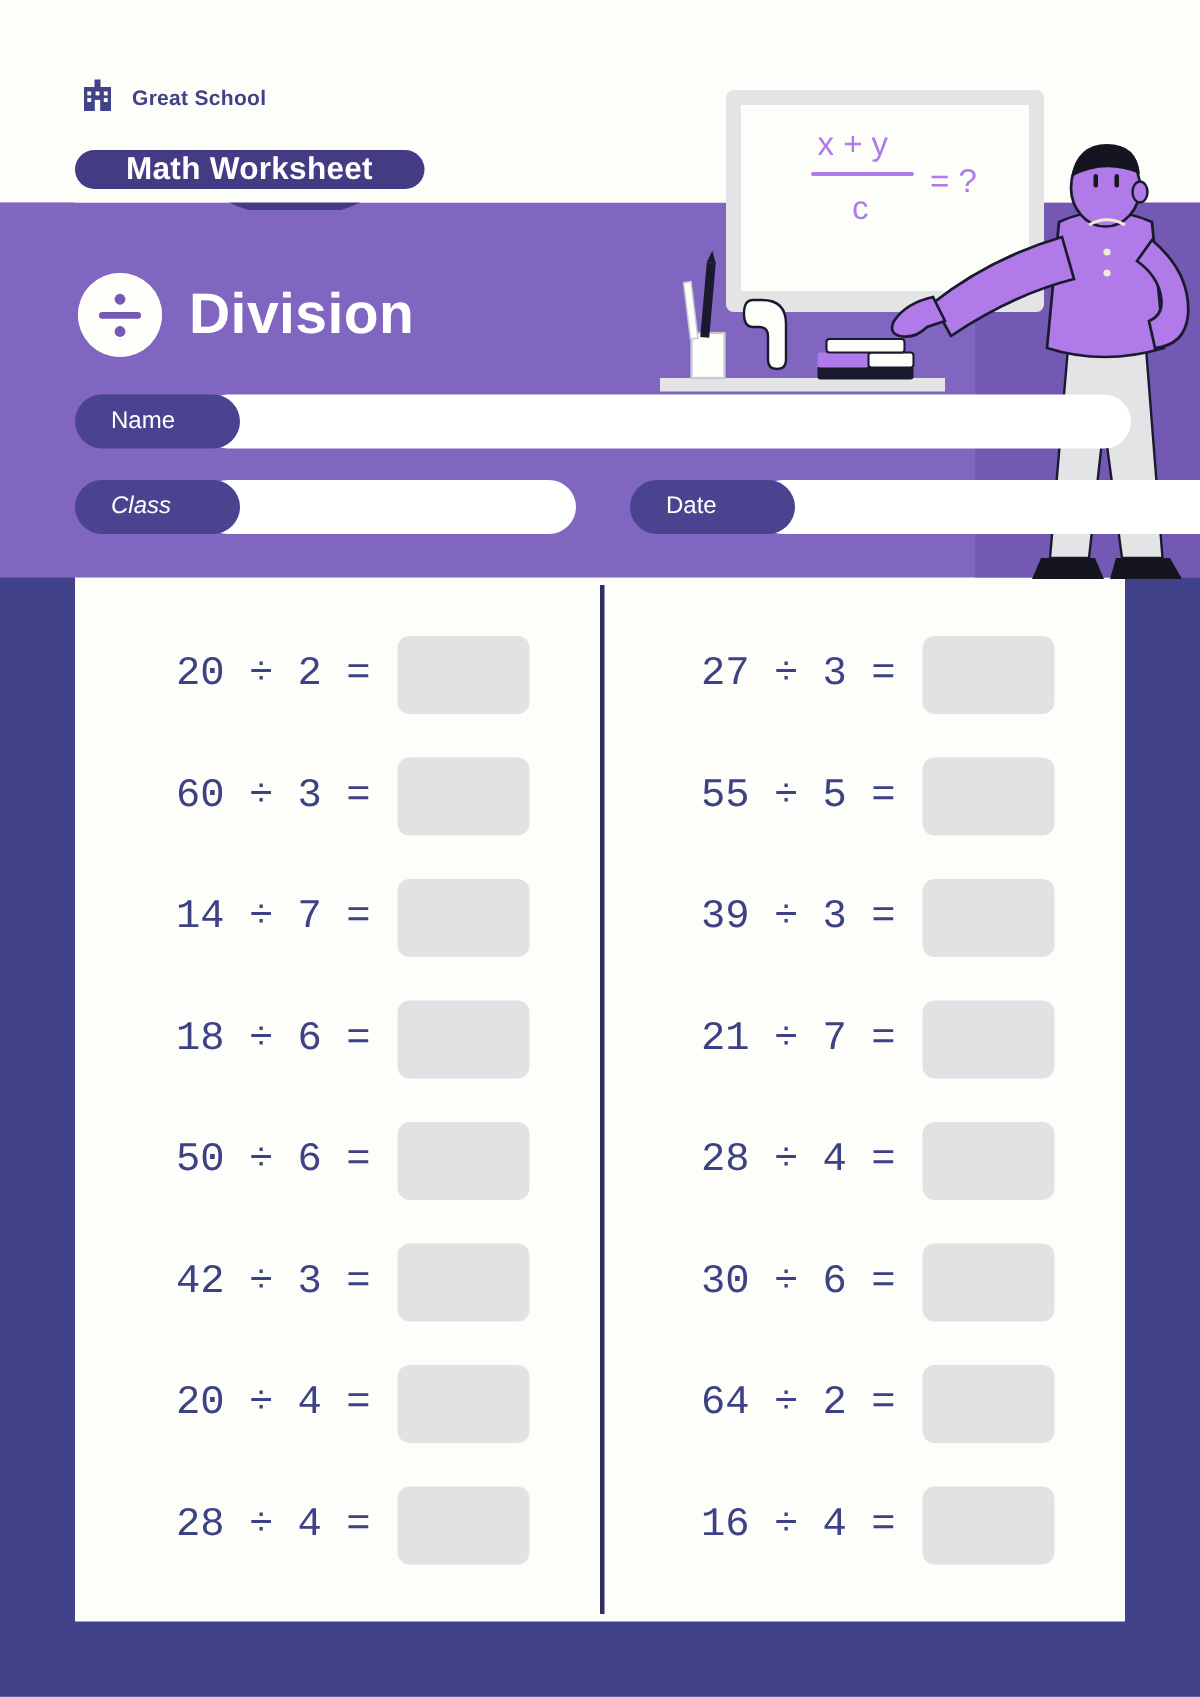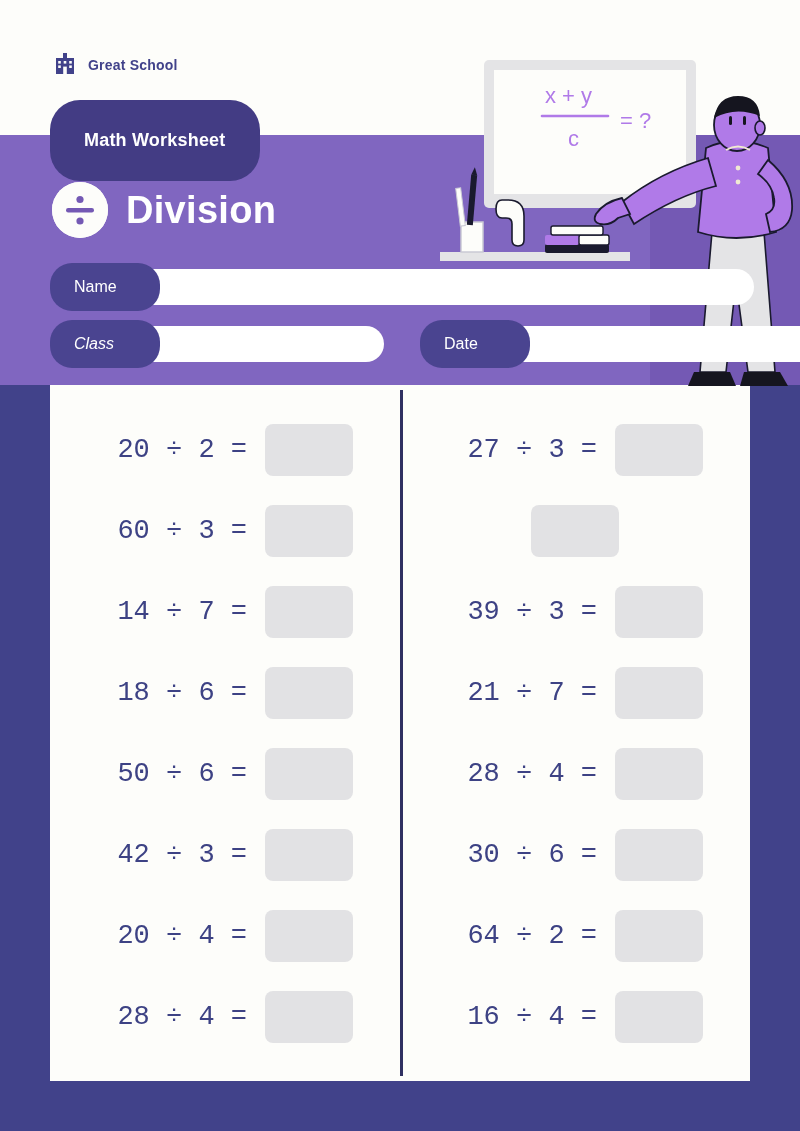--- a/index.html
+++ b/index.html
@@ -39,41 +39,41 @@
     background: #7459b4; z-index: 2;
   }
 
   
   .illo { position: absolute; left: 0; top: 0; width: 800px; height: 400px; z-index: 5; pointer-events: none; }
 
   
   .badge {
     position: absolute; left: 50px; top: 100px; z-index: 6;
     background: #433c84; color: #ffffff;
-    border-radius: 30px; padding: 30px 34px;
-    font-size: 18px; font-weight: bold; letter-spacing: .2px;
+    border-radius: 30px; padding: 1px 34px;
+    font-size: 21px; font-weight: bold; letter-spacing: .2px;
   }
 
   
   .title-row {
     position: absolute; left: 52px; top: 182px; z-index: 6;
     display: flex; align-items: center; gap: 18px;
   }
   .div-circle {
     width: 56px; height: 56px; border-radius: 50%;
     background: #fdfdfa; display: flex; align-items: center; justify-content: center;
   }
   .div-circle svg { display: block; }
   .title-text { font-size: 38px; font-weight: bold; color: #ffffff; letter-spacing: .3px; }
 
   
   .field { position: absolute; z-index: 6; display: flex; align-items: center; }
   .field-pill {
     background: #4a4490; color: #fff; border-radius: 22px;
-    height: 48px; display: flex; align-items: center; padding: 0 24px;
+    height: 36px; display: flex; align-items: center; padding: 0 24px;
     font-size: 16px; position: relative; z-index: 2; min-width: 110px;
   }
   .field-input {
     height: 36px; background: #ffffff; border-radius: 20px;
     margin-left: -26px; position: relative; z-index: 1;
   }
   #field-name { left: 50px; top: 263px; }
   #field-name .field-input { width: 620px; }
   #field-class { left: 50px; top: 320px; font-style: italic; }
   #field-class .field-input { width: 250px; }
@@ -259,20 +259,21 @@
           <span class="prob-expr">28 ÷ 4 =</span>
           <span class="answer-box"></span>
         </div>
       </div>
     <div class="col" id="right-col">
         <div class="prob">
           <span class="prob-expr">27 ÷ 3 =</span>
           <span class="answer-box"></span>
         </div>
         <div class="prob">
+          <span class="prob-expr">55 ÷ 5 =</span>
           <span class="answer-box"></span>
         </div>
         <div class="prob">
           <span class="prob-expr">39 ÷ 3 =</span>
           <span class="answer-box"></span>
         </div>
         <div class="prob">
           <span class="prob-expr">21 ÷ 7 =</span>
           <span class="answer-box"></span>
         </div>

